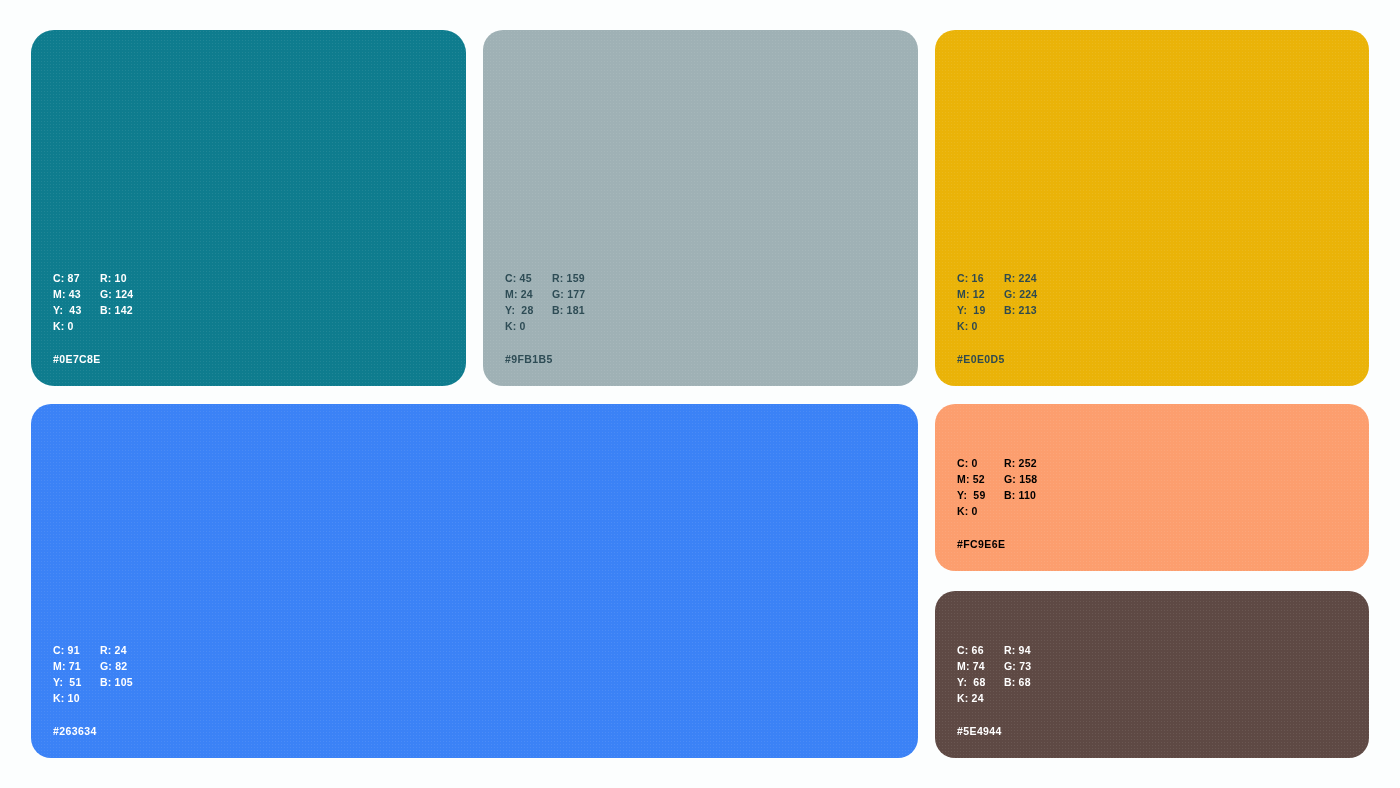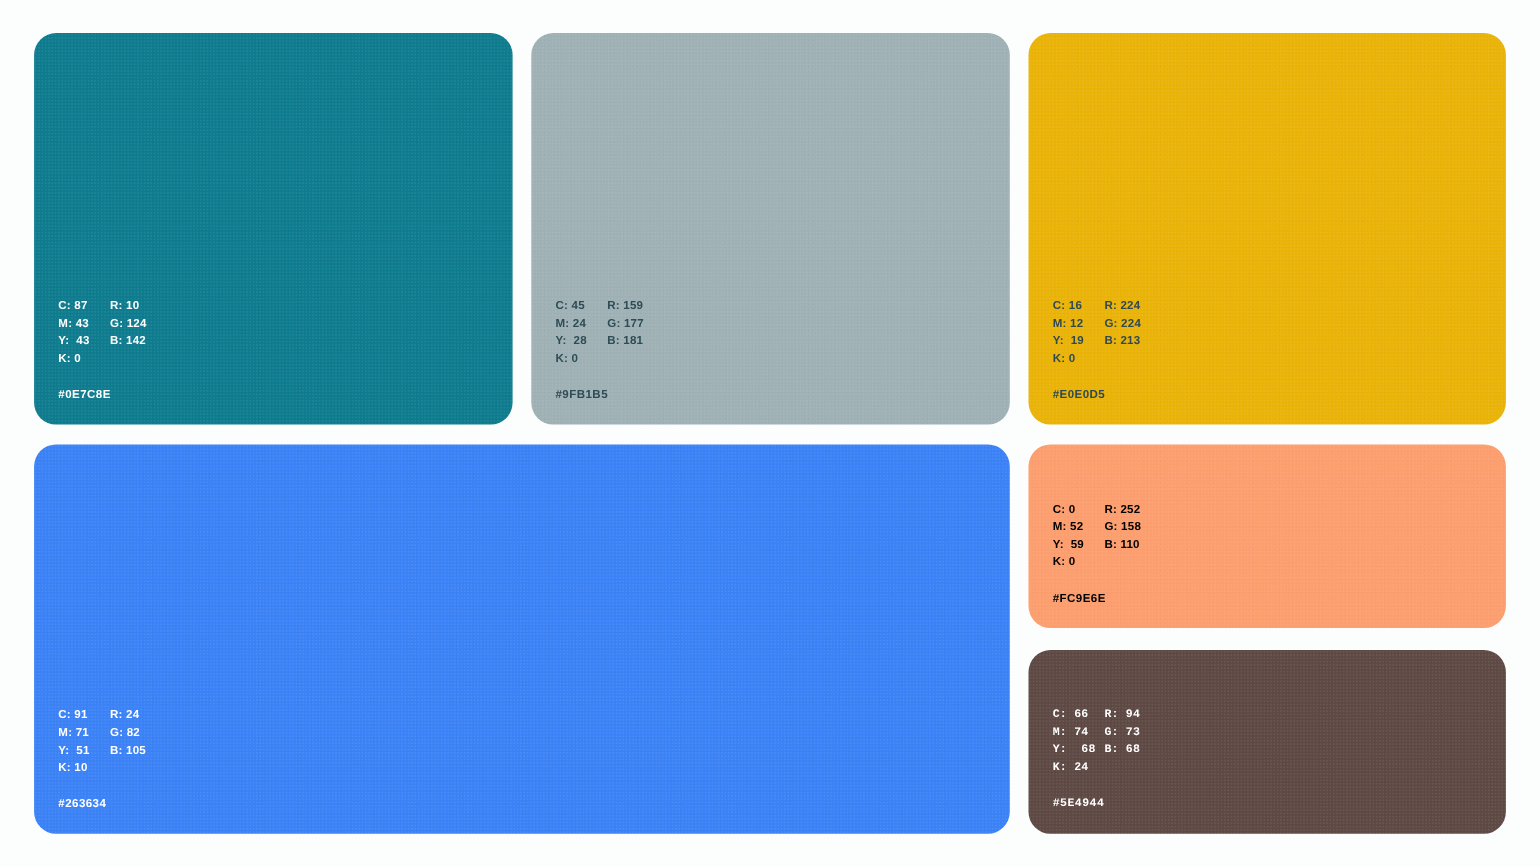--- a/index.html
+++ b/index.html
@@ -39,26 +39,26 @@
     pointer-events: none;
     opacity: .5;
     background-image:
       radial-gradient(rgba(255,255,255,.16) .6px, transparent .7px),
       radial-gradient(rgba(0,0,0,.10) .6px, transparent .7px);
     background-size: 3px 3px, 4px 4px;
     background-position: 0 0, 2px 1px;
   }
 
   
-  #swatch-teal      { left: 0;    top: 0;   width: 435px; height: 356px; }
+  #swatch-teal      { left: 0;    top: 0;   width: 435px; height: 356px; border-radius: 23px; }
   #swatch-bluegray  { left: 452px; top: 0;   width: 435px; height: 356px; padding-left: 23px; }
   #swatch-ivory     { left: 904px; top: 0;   width: 434px; height: 356px; }
   #swatch-deepteal  { left: 0;    top: 374px; width: 887px; height: 354px; }
   #swatch-orange    { left: 904px; top: 374px; width: 434px; height: 167px; }
-  #swatch-brown     { left: 904px; top: 561px; width: 434px; height: 167px; font-family: Liberation Mono, monospace; }
+  #swatch-brown     { left: 904px; top: 561px; width: 434px; height: 167px; }
 
   .info {
     position: absolute;
     left: 22px;
     bottom: 22px;
     z-index: 2;
     line-height: 1;
   }
 
   .cmyk-rgb {

